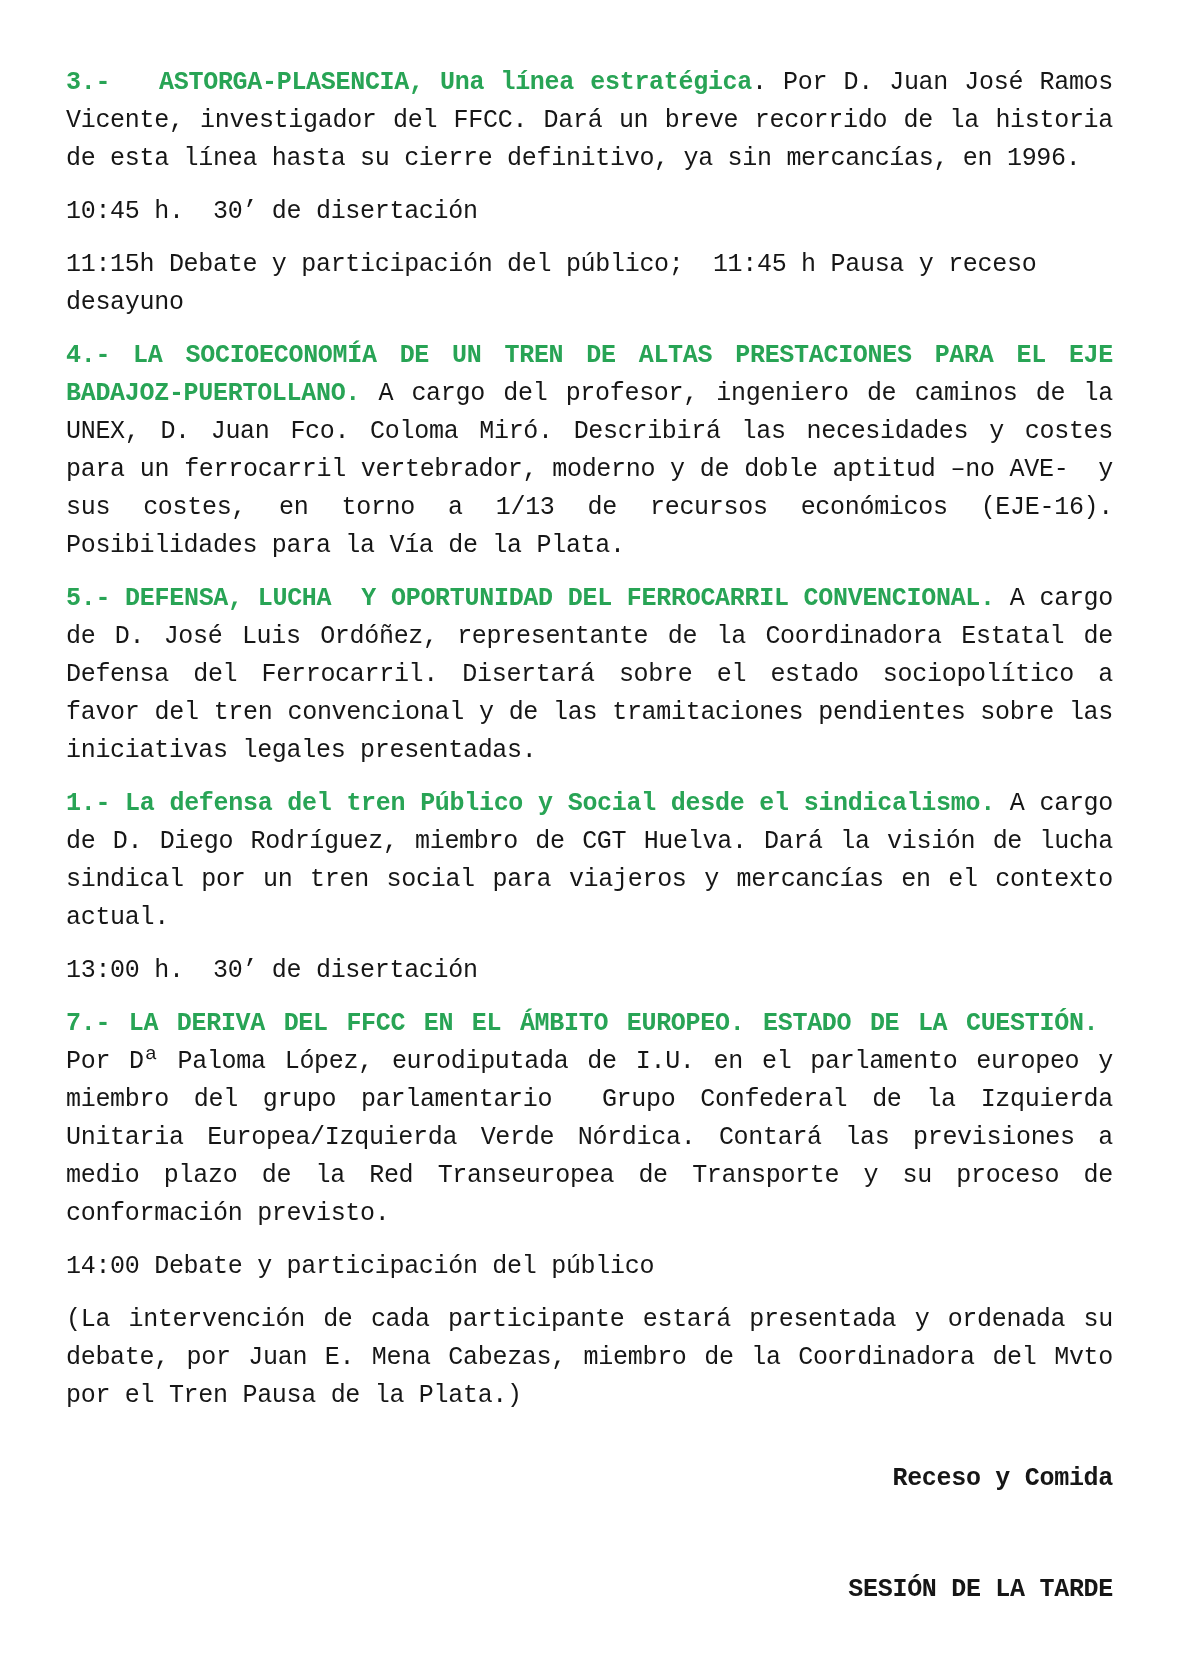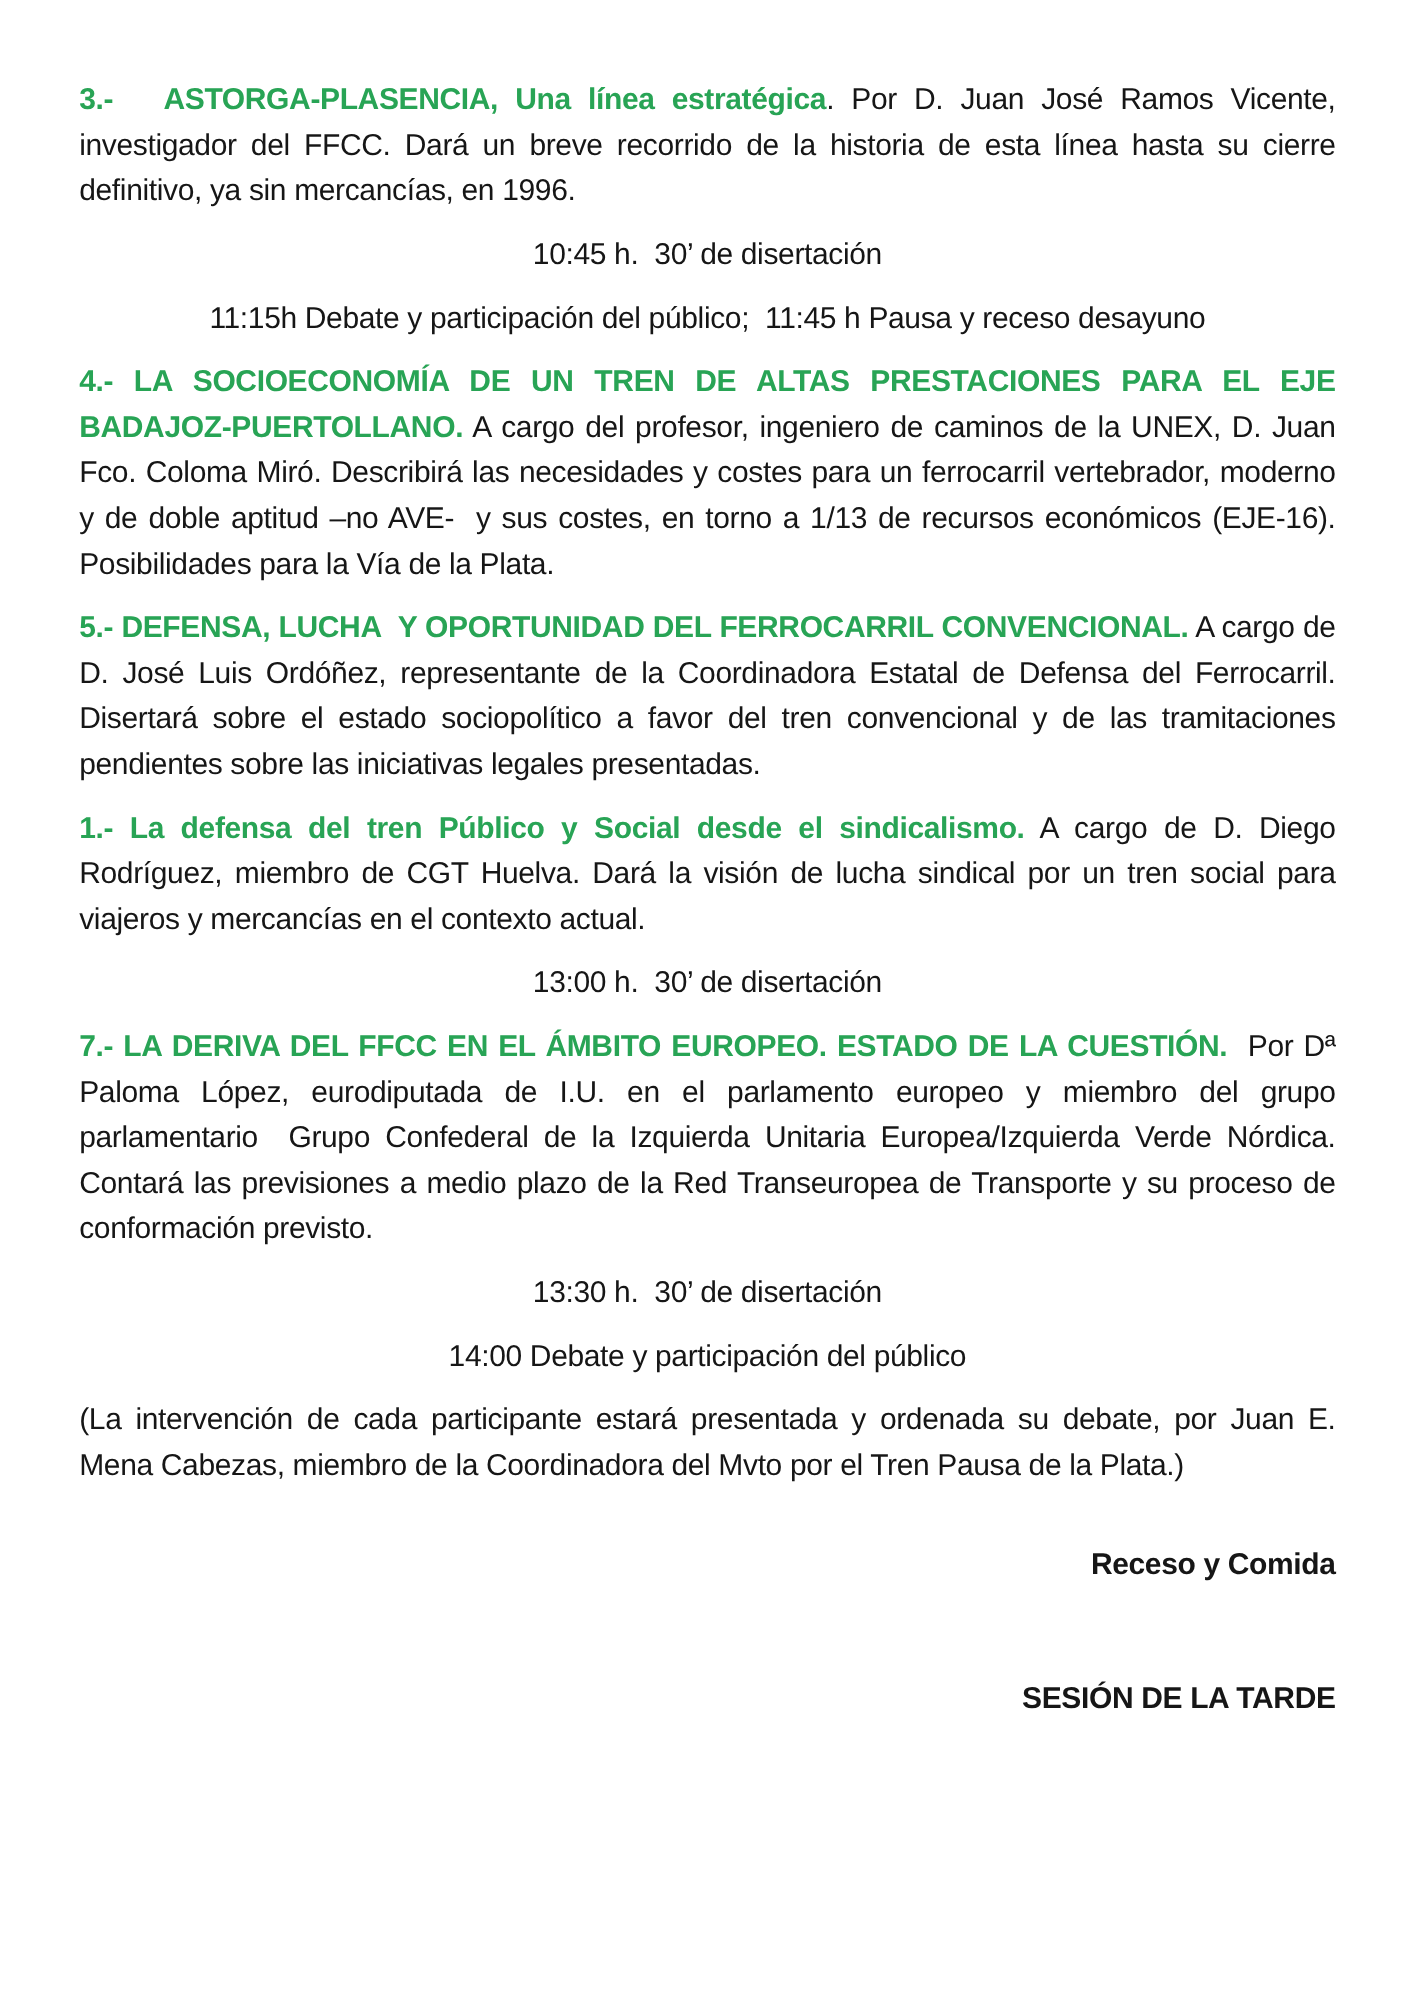--- a/index.html
+++ b/index.html
@@ -13,30 +13,31 @@
     font-family: "Liberation Sans", sans-serif;
     color: #161616;
     overflow: hidden;
   }
   .page {
     box-sizing: border-box;
     width: 1179px;
     height: 1306px;
     padding: 64px 66px 0 66px;
     background: #ffffff;
+    font-family: Liberation Mono, monospace;
   }
   .para {
     font-size: 25px;
     line-height: 38px;
     letter-spacing: -0.3px;
     text-align: justify;
     margin: 0 0 15px 0;
   }
   .time {
-    text-align: center;
+    text-align: left;
   }
   .green {
     color: #28a455;
     font-weight: bold;
   }
   .bold-line {
     font-weight: bold;
     text-align: right;
   }
   .receso {
@@ -62,21 +63,20 @@
 
   <p class="para"><span class="green">5.- DEFENSA, LUCHA&nbsp; Y OPORTUNIDAD DEL FERROCARRIL CONVENCIONAL.</span><span> A cargo de D. José Luis Ordóñez, representante de la Coordinadora Estatal de Defensa del Ferrocarril. Disertará sobre el estado sociopolítico a favor del tren convencional y de las tramitaciones pendientes sobre las iniciativas legales presentadas.</span></p>
 
 
   <p class="para"><span class="green">1.- La defensa del tren Público y Social desde el sindicalismo.</span><span> A cargo de D. Diego Rodríguez, miembro de CGT Huelva. Dará la visión de lucha sindical por un tren social para viajeros y mercancías en el contexto actual.</span></p>
 
   <p class="para time">13:00 h.&nbsp; 30’ de disertación</p>
 
   <p class="para"><span class="green">7.- LA DERIVA DEL FFCC EN EL ÁMBITO EUROPEO. ESTADO DE LA CUESTIÓN.</span><span>&nbsp; Por Dª Paloma López, eurodiputada de I.U. en el parlamento europeo y miembro del grupo parlamentario&nbsp; Grupo Confederal de la Izquierda Unitaria Europea/Izquierda Verde Nórdica. Contará las previsiones a medio plazo de la Red Transeuropea de Transporte y su proceso de conformación previsto.</span></p>
 
-  <p class="para time">13:30 h.&nbsp; 30’ de disertación</p>
 
   <p class="para time">14:00 Debate y participación del público</p>
 
   <p class="para">(La intervención de cada participante estará presentada y ordenada su debate, por Juan E. Mena Cabezas, miembro de la Coordinadora del Mvto por el Tren Pausa de la Plata.)</p>
 
   <p class="para bold-line receso">Receso y Comida</p>
 
   <p class="para bold-line sesion">SESIÓN DE LA TARDE</p>
 
 </div>

